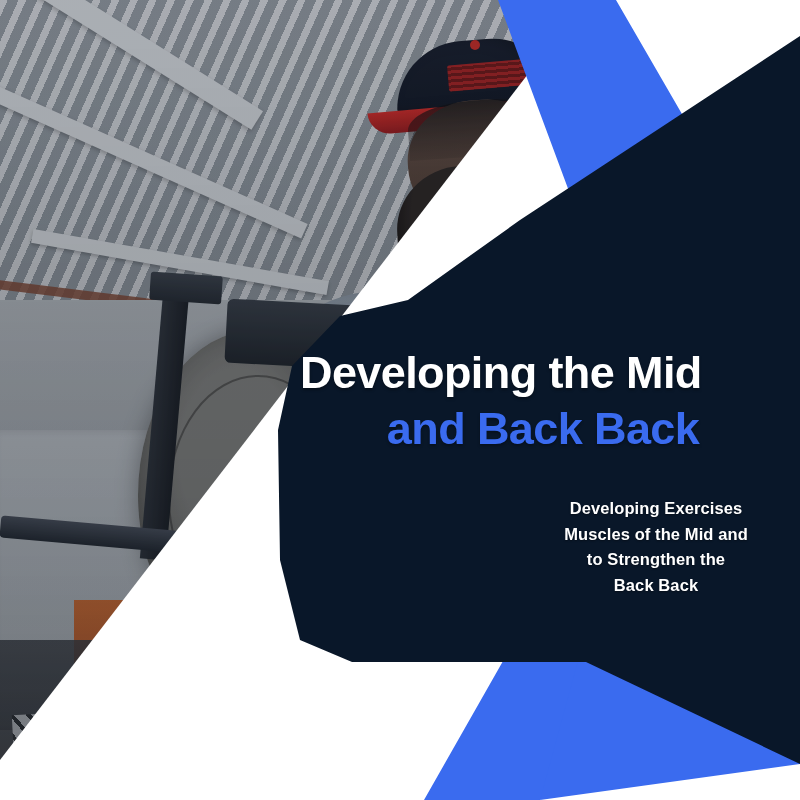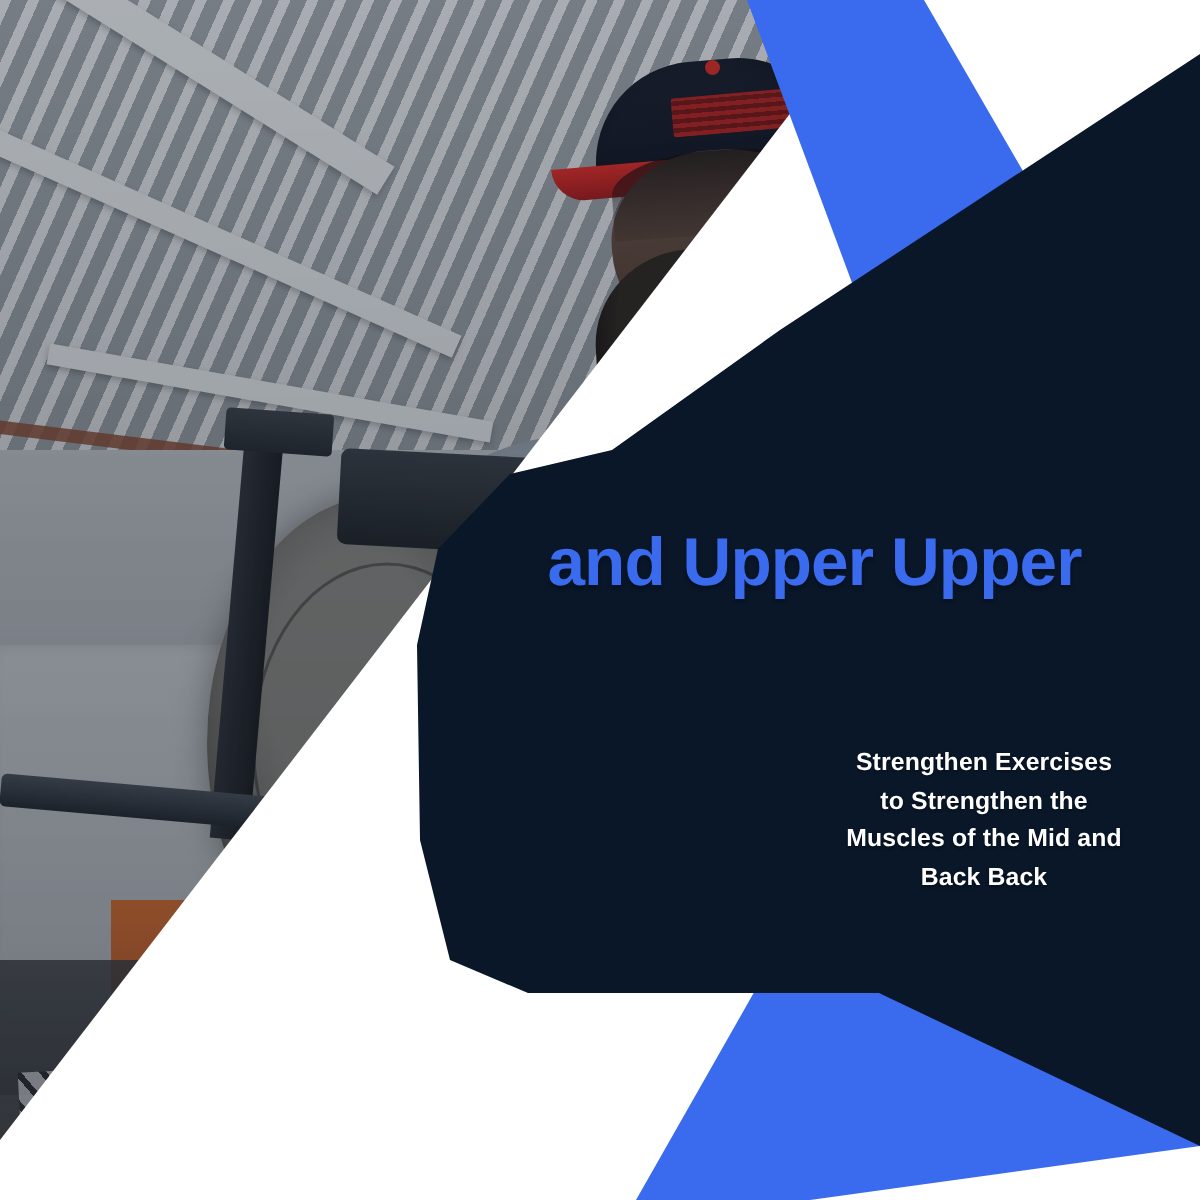--- a/index.html
+++ b/index.html
@@ -496,23 +496,24 @@
     </div>
   </div>
 
   <div class="shape chev-real"></div>
   <div class="shape chev-lower"></div>
   <div class="shape navy-hero"></div>
   <div class="shape white-tr"></div>
   <div class="shape white-br"></div>
 
   <div class="title-wrap">
-    <div class="title-line2">and Upper Upper</div>
+    <div class="title-line1">Developing the Mid</div>
+    <div class="title-line2">and Back Back</div>
   </div>
 
   <div class="subtitle">
-    <span>Strengthen Exercises</span>
+    <span>Developing Exercises</span>
+    <span>Muscles of the Mid and</span>
     <span>to Strengthen the</span>
-    <span>Muscles of the Mid and</span>
     <span>Back Back</span>
   </div>
 
 </div>
 
 </body></html>

